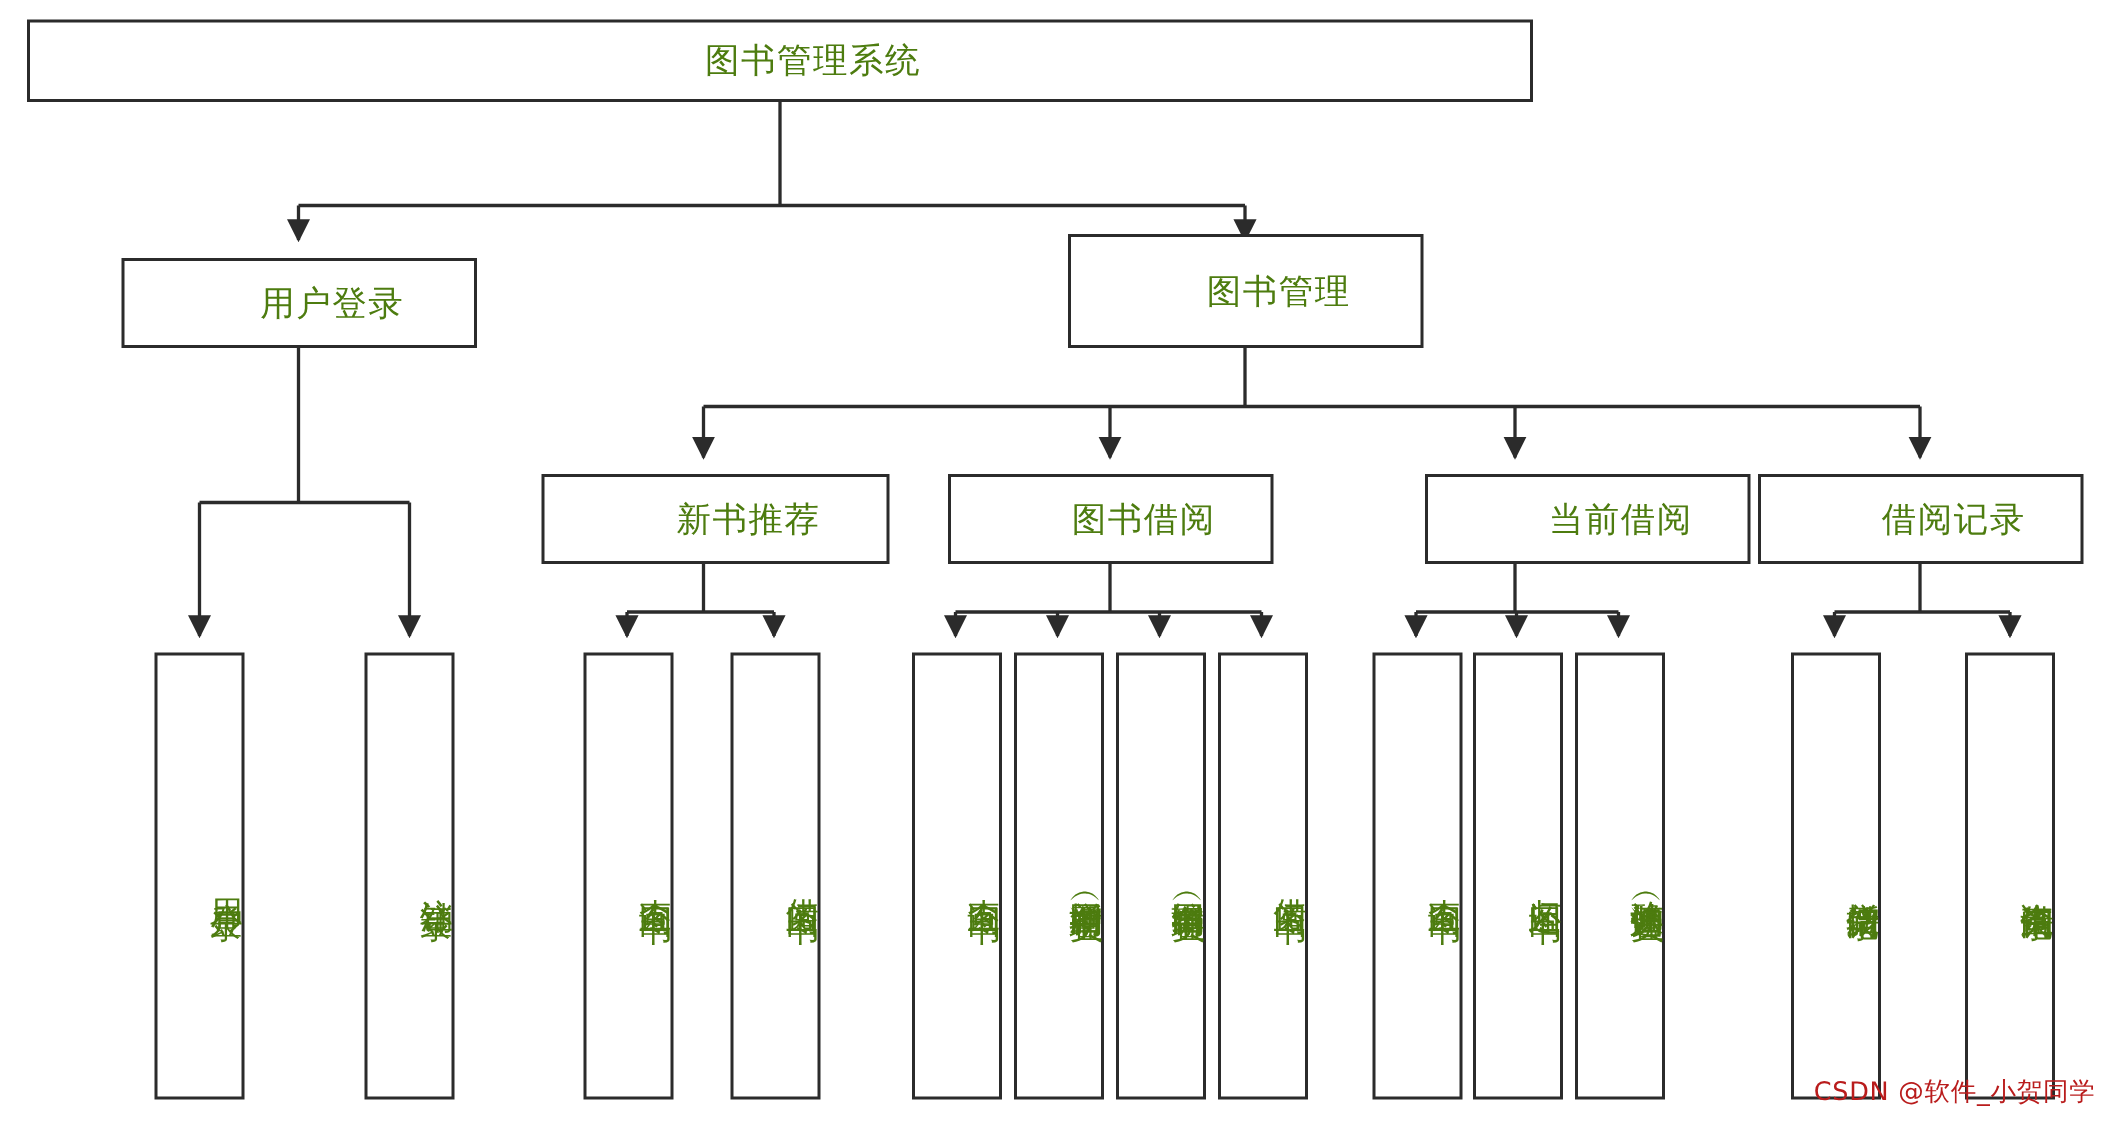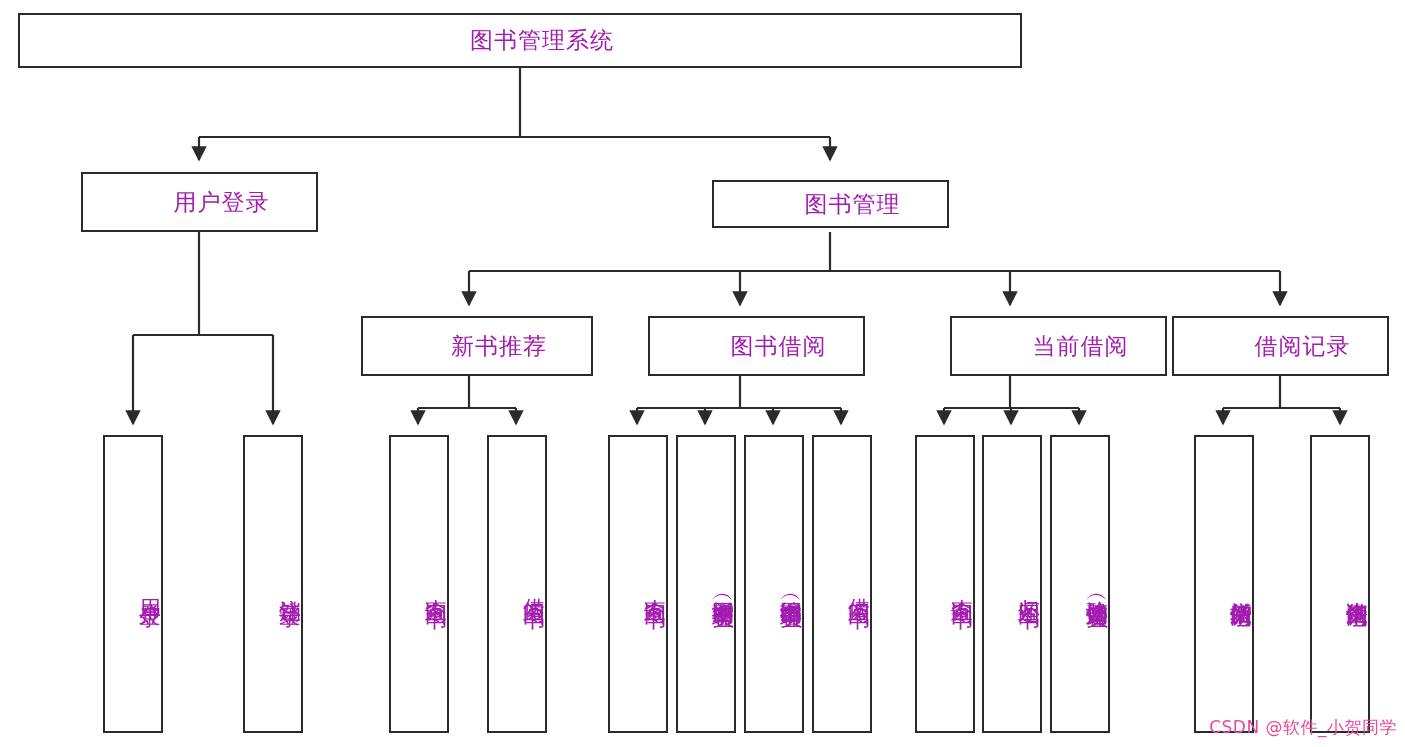--- a/index.html
+++ b/index.html
@@ -18,21 +18,21 @@
     overflow: hidden;
   }
   .node {
     position: absolute;
     box-sizing: border-box;
     border: 2px solid #2b2b2b;
     background: #ffffff;
     display: flex;
     align-items: center;
     justify-content: center;
-    color: #a21caf;
+    color: #4d7c0f;
     z-index: 3;
     padding-left: 44px;
   }
   .node.h {
     font-size: 23px;
     letter-spacing: 1px;
   }
   .node.v {
     writing-mode: vertical-rl;
     text-orientation: upright;
@@ -53,21 +53,21 @@
     width: 1405px;
     height: 747px;
     z-index: 1;
     pointer-events: none;
   }
   .watermark {
     position: absolute;
     right: 8px;
     bottom: 8px;
     font-size: 17px;
-    color: #ec4899;
+    color: #b91c1c;
     letter-spacing: 0.5px;
     z-index: 5;
     white-space: nowrap;
   }
 </style>
 </head>
 <body>
 
 <div id="canvas">
 
@@ -121,28 +121,28 @@
     </g>
   </svg>
 
   <div class="node h" style="left:18px; top:13px; width:1004px; height:55px;">
     <span>图书管理系统</span>
   </div>
 
   <div class="node h" style="left:81px; top:172px; width:237px; height:60px;">
     <span>用户登录</span>
   </div>
-  <div class="node h" style="left:712px; top:180px; width:237px; height:48px;text-align:center;">
+  <div class="node h" style="left:712px; top:156px; width:237px; height:76px;text-align:center;">
     <span>图书管理</span>
   </div>
 
   <div class="node h" style="left:361px; top:316px; width:232px; height:60px;">
     <span>新书推荐</span>
   </div>
-  <div class="node h" style="left:632px; top:316px; width:217px; height:60px;margin-left:16px;">
+  <div class="node h" style="left:632px; top:316px; width:217px; height:60px;">
     <span>图书借阅</span>
   </div>
   <div class="node h" style="left:902px; top:316px; width:217px; height:60px;margin-left:48px;">
     <span>当前借阅</span>
   </div>
   <div class="node h" style="left:1172px; top:316px; width:217px; height:60px;font-family:Liberation Serif, serif;">
     <span>借阅记录</span>
   </div>
 
   <div class="node v" style="left:103px; top:435px; width:60px; height:298px;">

